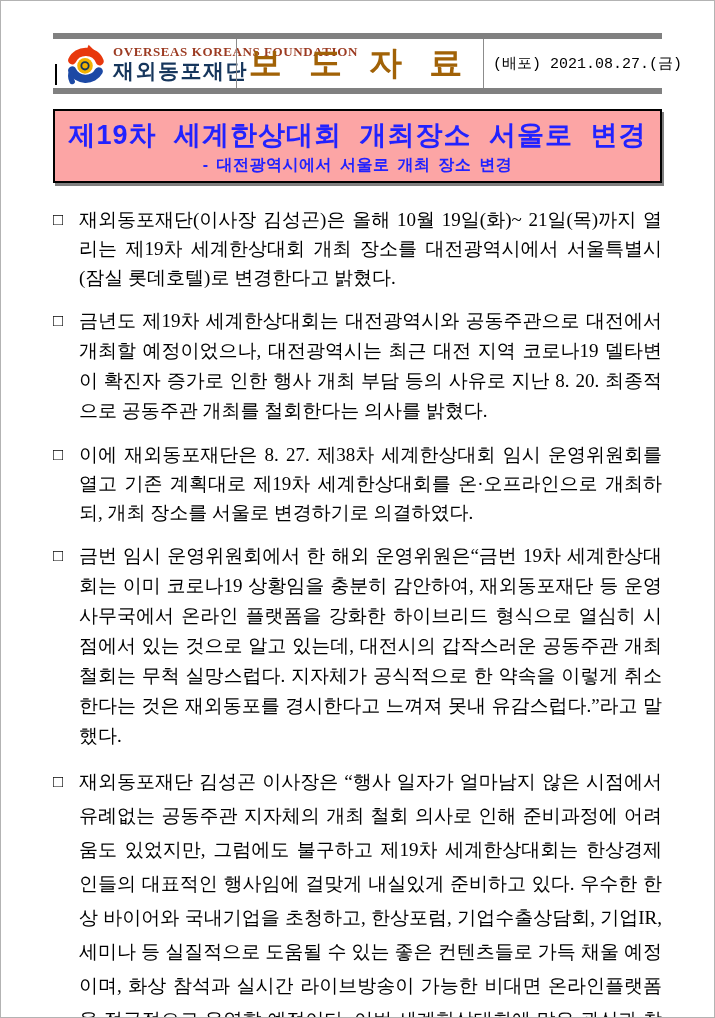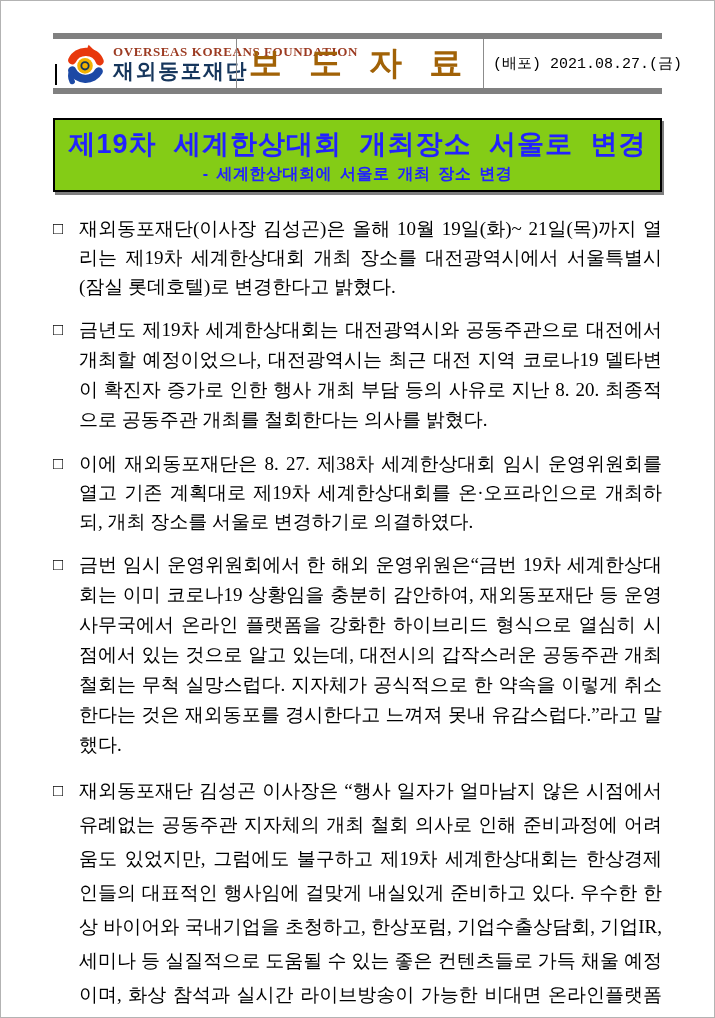--- a/index.html
+++ b/index.html
@@ -24,21 +24,21 @@
   .doctype-cell { flex:1; display:flex; align-items:center; justify-content:center; }
   .doctype-cell span {
     font-family:"Liberation Sans",sans-serif; font-weight:bold; font-size:33px;
     color:#a16207; letter-spacing:9px; white-space:nowrap;
   }
   .date-cell { width:178px; display:flex; align-items:center; padding-left:9px;
     font-family:Liberation Mono, monospace; font-size:15px; color:#000; white-space:nowrap; }
   .text-cursor { position:absolute; left:54px; top:63px; width:2px; height:21px; background:#000; }
   
   .title-box {
-    margin-top:24px; width:609px; background:#84cc16;
+    margin-top:15px; width:609px; background:#fca5a5;
     border:2px solid #000; box-shadow:2px 3px 0 0 #7f7f7f;
     text-align:center; padding:6px 4px 5px 4px;
   }
   .title-main {
     font-family:"Liberation Sans",sans-serif; font-weight:bold; font-size:27px;
     color:#2222ff; letter-spacing:1px; word-spacing:9px; white-space:nowrap;
   }
   .title-sub {
     font-family:"Liberation Sans",sans-serif; font-weight:bold; font-size:16px;
     color:#2222ff; letter-spacing:0.5px; word-spacing:3px; margin-top:2px;
@@ -80,21 +80,21 @@
       </div>
       <div class="vdiv"></div>
       <div class="date-cell">(배포) 2021.08.27.(금)</div>
     </div>
     <div class="hbar"></div>
     <div class="text-cursor"></div>
   </div>
 
   <div class="title-box">
     <div class="title-main">제19차 세계한상대회 개최장소 서울로 변경</div>
-    <div class="title-sub">- 세계한상대회에 서울로 개최 장소 변경</div>
+    <div class="title-sub">- 대전광역시에서 서울로 개최 장소 변경</div>
   </div>
 
   <div class="body-content">
     <div class="para lh-a">
       <span class="bullet">□</span>
       <span class="ptext">재외동포재단(이사장 김성곤)은 올해 10월 19일(화)~ 21일(목)까지 열리는 제19차 세계한상대회 개최 장소를 대전광역시에서 서울특별시(잠실 롯데호텔)로 변경한다고 밝혔다.</span>
     </div>
     <div class="para lh-b">
       <span class="bullet">□</span>
       <span class="ptext">금년도 제19차 세계한상대회는 대전광역시와 공동주관으로 대전에서 개최할 예정이었으나, 대전광역시는 최근 대전 지역 코로나19 델타변이 확진자 증가로 인한 행사 개최 부담 등의 사유로 지난 8. 20. 최종적으로 공동주관 개최를 철회한다는 의사를 밝혔다.</span>

